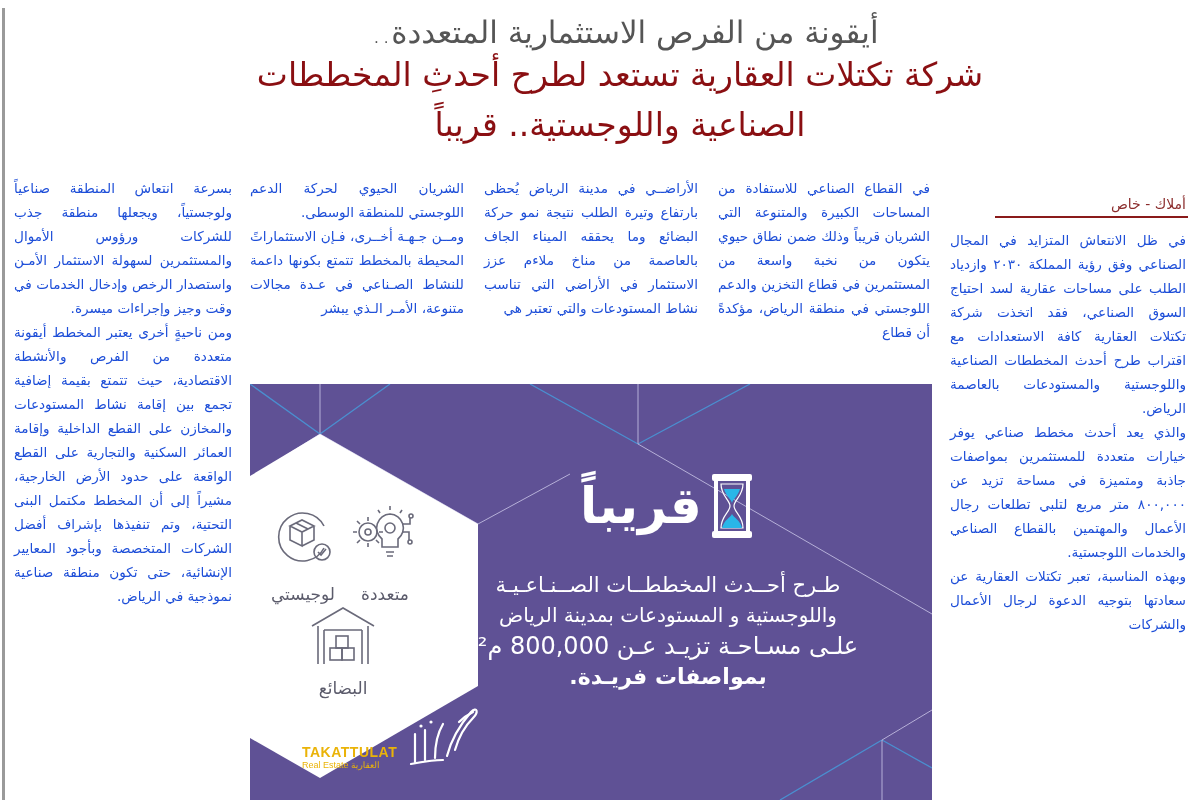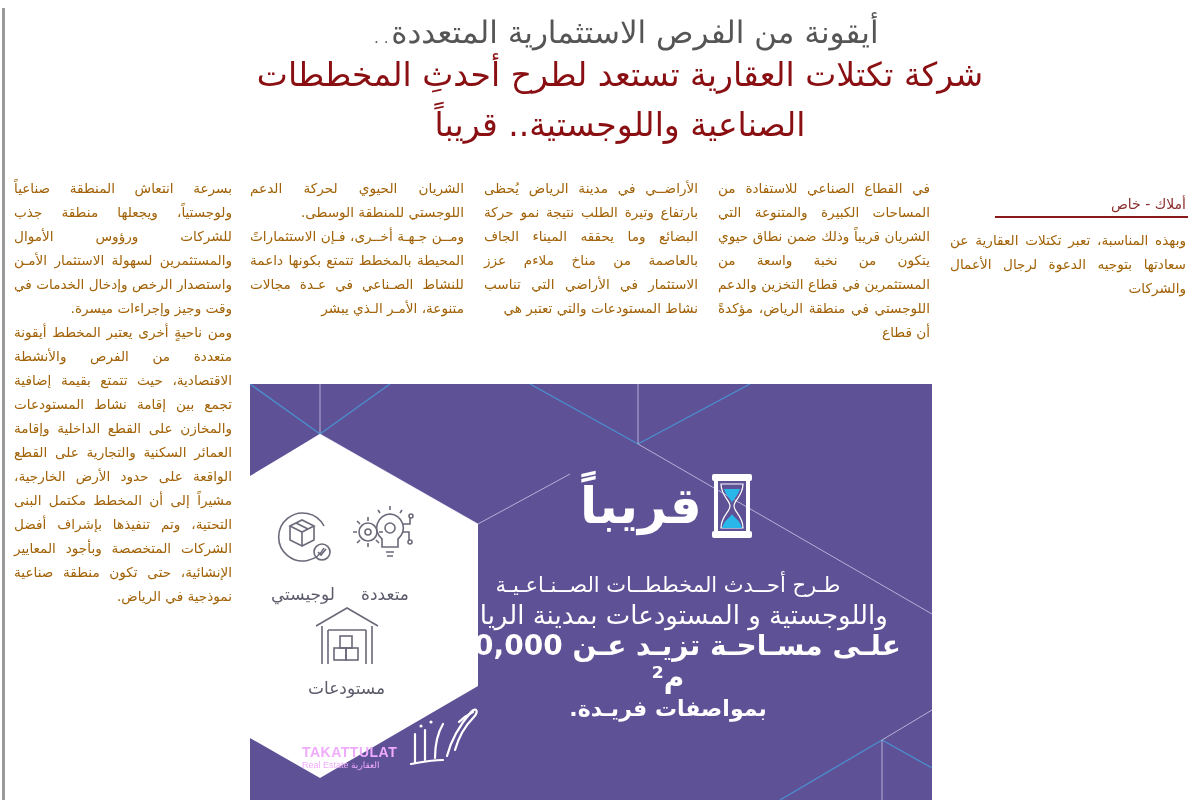--- a/index.html
+++ b/index.html
@@ -14,21 +14,21 @@
     font-size: 31px; color: #555; letter-spacing: 0.5px;
   }
   .headline {
     position: absolute; top: 50px; left: 120px; width: 1000px; text-align: center;
     direction: rtl; font-family: "DejaVu Sans", sans-serif; font-weight: normal;
     font-size: 33px; line-height: 50px; color: #8a0f12;
   }
 
   .col {
     position: absolute; direction: rtl; text-align: justify;
-    font-family: "DejaVu Sans", sans-serif; font-size: 13.6px; line-height: 24px; color: #a16207;
+    font-family: "DejaVu Sans", sans-serif; font-size: 13.6px; line-height: 24px; color: #1d4ed8;
   }
   .col p { margin: 0; }
   .col1 { left: 950px; top: 228px; width: 236px; }
   .col2 { left: 718px; top: 176px; width: 212px; }
   .col3 { left: 484px; top: 176px; width: 214px; }
   .col4 { left: 250px; top: 176px; width: 214px; }
   .col5 { left: 14px;  top: 176px; width: 218px; }
 
   .byline {
     position: absolute; left: 1000px; top: 176px; width: 186px; text-align: right;
@@ -47,44 +47,46 @@
 
   .soon {
     position: absolute; left: 330px; top: 88px; display: flex; align-items: center; gap: 8px; justify-content: flex-end;
   }
   .soon-text { color: #fff; font-size: 50px; font-weight: bold; direction: rtl; font-family: "DejaVu Sans", sans-serif; }
   .ad-lines {
     position: absolute; left: 168px; top: 186px; width: 500px; direction: rtl; text-align: center; color: #fff;
     font-family: "DejaVu Sans", sans-serif;
   }
   .ad-line1 { font-size: 21px; letter-spacing: 2px; line-height: 30px; }
-  .ad-line2 { font-size: 26px; line-height: 30px; }
-  .ad-line3 { font-size: 28px; font-weight: bold; line-height: 32px; }
+  .ad-line2 { font-size: 20px; line-height: 30px; }
+  .ad-line3 { font-size: 24px; font-weight: normal; line-height: 32px; }
   .ad-line4 { font-size: 22px; font-weight: bold; line-height: 30px; }
 
   .logo { position: absolute; left: 52px; top: 318px; display: flex; align-items: center; gap: 6px; }
-  .logo-en { color: #f0abfc; font-family: "Liberation Sans", sans-serif; margin-top: 40px; }
+  .logo-en { color: #eab308; font-family: "Liberation Sans", sans-serif; margin-top: 40px; }
   .logo-en .l1 { font-size: 14px; font-weight: bold; letter-spacing: 0.5px; display: block; }
   .logo-en .l2 { font-size: 9px; display: block; }
 </style>
 </head>
 <body>
 
 <div class="left-rule"></div>
 
 <div class="kicker">أيقونة من الفرص الاستثمارية المتعددة..</div>
 <div class="headline">
   <div>شركة تكتلات العقارية تستعد لطرح أحدثِ المخططات</div>
   <div>الصناعية واللوجستية.. قريباً</div>
 </div>
 
 <div class="byline">أملاك - خاص</div>
 <div class="byline-rule"></div>
 
 <div class="col col1">
+  <p>في ظل الانتعاش المتزايد في المجال الصناعي وفق رؤية المملكة ٢٠٣٠ وازدياد الطلب على مساحات عقارية لسد احتياج السوق الصناعي، فقد اتخذت شركة تكتلات العقارية كافة الاستعدادات مع اقتراب طرح أحدث المخططات الصناعية واللوجستية والمستودعات بالعاصمة الرياض.</p>
+  <p>والذي يعد أحدث مخطط صناعي يوفر خيارات متعددة للمستثمرين بمواصفات جاذبة ومتميزة في مساحة تزيد عن ٨٠٠,٠٠٠ متر مربع لتلبي تطلعات رجال الأعمال والمهتمين بالقطاع الصناعي والخدمات اللوجستية.</p>
   <p>وبهذه المناسبة، تعبر تكتلات العقارية عن سعادتها بتوجيه الدعوة لرجال الأعمال والشركات</p>
 </div>
 <div class="col col2">
   <p>في القطاع الصناعي للاستفادة من المساحات الكبيرة والمتنوعة التي الشريان قريباً وذلك ضمن نطاق حيوي يتكون من نخبة واسعة من المستثمرين في قطاع التخزين والدعم اللوجستي في منطقة الرياض، مؤكدةً أن قطاع</p>
 </div>
 <div class="col col3">
   <p>الأراضــي في مدينة الرياض يُحظى بارتفاع وتيرة الطلب نتيجة نمو حركة البضائع وما يحققه الميناء الجاف بالعاصمة من مناخ ملاءم عزز الاستثمار في الأراضي التي تناسب نشاط المستودعات والتي تعتبر هي</p>
 </div>
 <div class="col col4">
   <p>الشريان الحيوي لحركة الدعم اللوجستي للمنطقة الوسطى.</p>
@@ -148,21 +150,21 @@
     <div class="icon-box" style="left:58px; top:220px;">
       <svg width="70" height="62" viewBox="0 0 70 62">
         <g fill="none" stroke="#6a6a7a" stroke-width="1.6">
           <path d="M4 22L35 4l31 18"></path>
           <path d="M10 22v38M60 22v38M16 26v34M54 26v34M16 26h38"></path>
           <rect x="22" y="44" width="12" height="12"></rect>
             <rect x="34" y="44" width="12" height="12"></rect>
             <rect x="28" y="32" width="12" height="12"></rect>
         </g>
       </svg>
-      <div class="icon-label">مستودعات</div>
+      <div class="icon-label">البضائع</div>
     </div>
   </div>
 
   <div class="soon">
     <span class="soon-text">قريباً</span>
     <svg width="44" height="68" viewBox="0 0 44 68">
       <rect x="2" y="2" width="40" height="7" rx="2" fill="#ffffff"></rect>
       <rect x="2" y="59" width="40" height="7" rx="2" fill="#ffffff"></rect>
       <rect x="4" y="9" width="4" height="50" fill="#ffffff"></rect>
       <rect x="36" y="9" width="4" height="50" fill="#ffffff"></rect>

